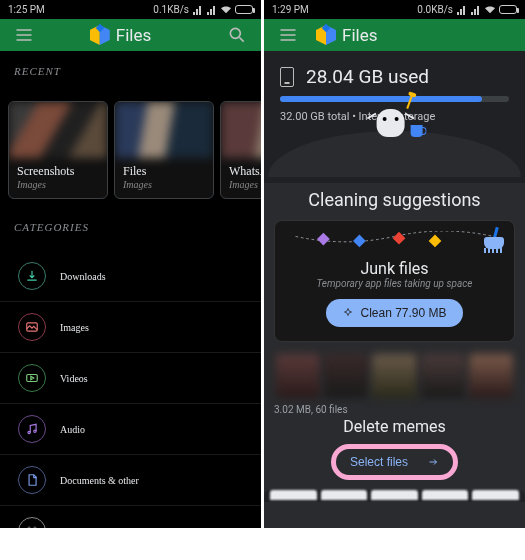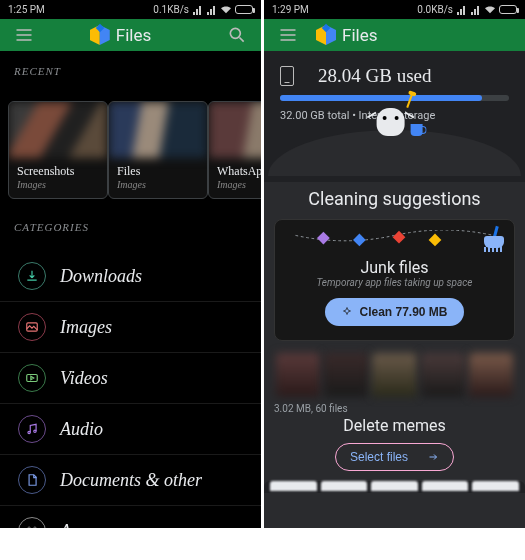--- a/index.html
+++ b/index.html
@@ -55,21 +55,21 @@
   
   .section-label {
     font-size: 11px;
     letter-spacing: 1px;
     color: #8a8d91;
     padding: 14px 14px 16px;
     font-family: Georgia, serif;
     font-style: italic;
   }
   .recent-row {
-    display: flex; padding: 8px 8px;
+    display: flex; gap: 6px; padding: 8px 8px;
   }
   .recent-card {
     width: 100px; min-width:100px;
     border: 1px solid #3c4043;
     border-radius: 6px;
     overflow: hidden;
     background:#111;
   }
   .recent-thumb { height: 56px; filter: blur(5px); }
   .thumb-a { background: linear-gradient(120deg,#3a3a3a 0 22%,#7a4a3a 23% 48%,#202020 49% 70%,#5a4a3a 71% 100%); }
@@ -83,39 +83,39 @@
     display: flex; align-items: center; gap: 14px;
     padding: 11px 18px;
     border-bottom: 1px solid #1a1a1a;
   }
   .cat-icon {
     width: 28px; height: 28px; border-radius: 50%;
     display: flex; align-items:center; justify-content:center;
     flex-shrink: 0;
   }
   .cat-icon svg { width: 14px; height: 14px; }
-  .cat-label { font-size: 18px; color:#e8eaed; font-family: Georgia, serif; font-style: italic;}
+  .cat-label { font-size: 10px; color:#e8eaed; font-family: Georgia, serif; }
   .ci-downloads { border:1.5px solid #3a7a6a;} .ci-downloads svg{stroke:#43c9a5;fill:none;}
   .ci-images    { border:1.5px solid #8a3a4a;} .ci-images svg{stroke:#e57373;fill:none;}
   .ci-videos    { border:1.5px solid #3a7a4a;} .ci-videos svg{stroke:#7ac97a;fill:none;}
   .ci-audio     { border:1.5px solid #6a4a8a;} .ci-audio svg{stroke:#a97ae5;fill:none;}
   .ci-docs      { border:1.5px solid #4a5a8a;} .ci-docs svg{stroke:#7a9ae5;fill:none;}
   .ci-apps      { border:1.5px solid #888;} .ci-apps svg{stroke:#bbb;fill:none;}
   .bottomnav {
     margin-top:auto;
     display:flex; background:#2a2b2e;
     border-top:1px solid #3c4043;
   }
   .bn-item { flex:1; display:flex; flex-direction:column; align-items:center; gap:2px; padding:8px 0; cursor:pointer;}
   .bn-item svg { width:20px; height:20px; stroke:#9aa0a6; fill:none;}
   .bn-item.active svg { stroke:#8ab4f8; fill:#8ab4f8;}
   
   .r-body { flex:1; overflow:hidden; display:flex; flex-direction:column; background:#202124;}
   .storage { padding: 14px 16px 10px; }
-  .storage-row { display:flex; align-items:center; gap:24px;font-family:Liberation Serif, serif;}
+  .storage-row { display:flex; align-items:center; gap:12px;}
   .used { font-size: 19px; font-weight:400; color:#e8eaed;}
   .phone-icon { width:14px; height:20px; border:1.5px solid #bbb; border-radius:2px; display:inline-block; position:relative;}
   .phone-icon::after{content:"";position:absolute;bottom:2px;left:50%;transform:translateX(-50%);width:5px;height:1.5px;background:#bbb;}
   .progress { height:6px; background:#3c4043; border-radius:3px; margin:8px 0; position:relative;}
   .progress-fill{position:absolute;left:0;top:0;bottom:0;width:88%;background:#4285F4;border-radius:3px;}
   .storage-sub { font-size:11px; color:#bdc1c6;}
   .wave {
     height: 46px;
     background:#2a2b2e;
     border-radius: 50% 50% 0 0 / 100% 100% 0 0;
@@ -145,27 +145,27 @@
   .garland svg{width:100%;height:100%;}
   .brush{position:absolute;right:8px;top:6px;width:26px;height:26px;}
   .brush-handle{position:absolute;left:14px;top:0;width:3px;height:14px;background:#1a73e8;transform:rotate(15deg);}
   .brush-head{position:absolute;left:4px;top:10px;width:20px;height:12px;background:#8ab4f8;border-radius:3px 3px 6px 6px;}
   .brush-head::after{content:"";position:absolute;left:0;bottom:-4px;width:100%;height:5px;background:repeating-linear-gradient(90deg,#8ab4f8 0 2px,transparent 2px 4px);}
   .junk-title{font-size:16px;color:#e8eaed;margin-top:4px;}
   .junk-sub{font-size:10px;color:#8a8d91;font-style:italic;margin:0 0 10px;}
   .pill-btn{
     display:inline-flex;align-items:center;gap:6px;
     background:#8ab4f8;color:#202124;
-    padding:7px 16px;border-radius:18px;font-size:12px;font-weight:700;
+    padding:7px 16px;border-radius:18px;font-size:12px;font-weight:400;
     cursor:pointer;border:none;
   }
   .pill-btn svg{width:12px;height:12px;stroke:#202124;fill:none;}
   .outline-btn{
     display:inline-flex;align-items:center;gap:19px;
-    border:1px solid #f9a8d4;color:#8ab4f8;background:transparent;
+    border:5px solid #f9a8d4;color:#8ab4f8;background:transparent;
     padding:6px 14px;border-radius:18px;font-size:12px;cursor:pointer;
   }
   .outline-btn svg{width:12px;height:12px;stroke:#8ab4f8;fill:none;}
   .memes-thumbs{display:flex;gap:4px;margin:12px 2px 6px;}
   .meme-t{flex:1;height:44px;border-radius:4px;filter:blur(4px);}
   .mt1{background:linear-gradient(#5a3a3a,#2a1a1a);}
   .mt2{background:linear-gradient(#3a2a2a,#1a1a1a);}
   .mt3{background:linear-gradient(#6a5a4a,#2a2a1a);}
   .mt4{background:linear-gradient(#4a3a3a,#1a1a1a);}
   .mt5{background:linear-gradient(#7a5a4a,#2a1a1a);}

